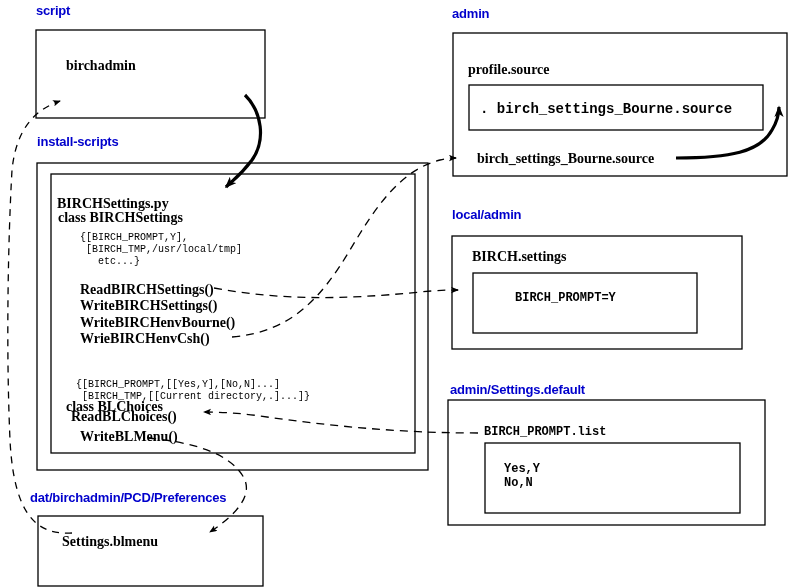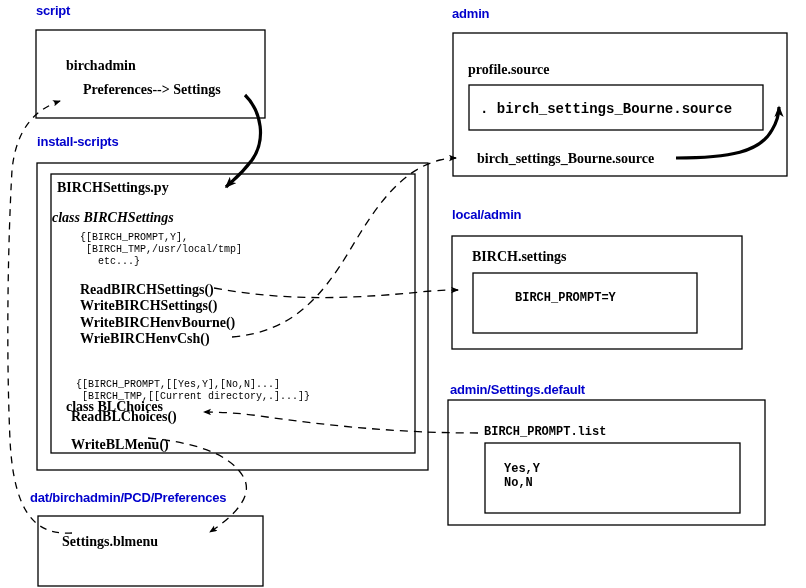--- a/index.html
+++ b/index.html
@@ -111,40 +111,39 @@
 
     
     <path d="M478,433 C400,433 330,426 260,416 C240,413 220,412 204,412" fill="none" stroke="#000" stroke-width="1.3" stroke-dasharray="8,6" marker-end="url(#ah)"></path>
 
     
     <path d="M148,438 C190,442 230,452 244,478 C252,494 240,512 210,532" fill="none" stroke="#000" stroke-width="1.3" stroke-dasharray="8,6" marker-end="url(#ah)"></path>
   </svg>
 
   <div class="dirlabel" style="left:36px;top:3px;">script</div>
   <div class="serif" style="left:66px;top:58px;">birchadmin</div>
-  <div class="serif" style="left:83px;top:82px;">Preferences--&gt; Settings</div>
 
   <div class="dirlabel" style="left:37px;top:134px;">install-scripts</div>
-  <div class="serif" style="left:57px;top:180px;">BIRCHSettings.py</div>
+  <div class="serif" style="left:57px;top:196px;">BIRCHSettings.py</div>
 
-  <div class="serif" style="left:52px;top:210px;font-style:italic;">class BIRCHSettings</div>
+  <div class="serif" style="left:58px;top:210px;">class BIRCHSettings</div>
   <div class="mono-sm" style="left:80px;top:232px;">{[BIRCH_PROMPT,Y],</div>
   <div class="mono-sm" style="left:80px;top:244px;"> [BIRCH_TMP,/usr/local/tmp]</div>
   <div class="mono-sm" style="left:80px;top:256px;">   etc...}</div>
 
   <div class="serif" style="left:80px;top:282px;">ReadBIRCHSettings()</div>
   <div class="serif" style="left:80px;top:298px;">WriteBIRCHSettings()</div>
   <div class="serif" style="left:80px;top:315px;">WriteBIRCHenvBourne()</div>
   <div class="serif" style="left:80px;top:331px;">WrieBIRCHenvCsh()</div>
 
   <div class="serif" style="left:66px;top:355px;margin-top:44px;">class BLChoices</div>
   <div class="mono-sm" style="left:76px;top:379px;text-align:right;">{[BIRCH_PROMPT,[[Yes,Y],[No,N]...]</div>
   <div class="mono-sm" style="left:76px;top:391px;"> [BIRCH_TMP,[[Current directory,.]...]}</div>
   <div class="serif" style="left:71px;top:409px;">ReadBLChoices()</div>
-  <div class="serif" style="left:71px;top:429px;margin-top:8px;">WriteBLMenu()</div>
+  <div class="serif" style="left:80px;top:429px;">WriteBLMenu()</div>
 
   <div class="dirlabel" style="left:452px;top:6px;">admin</div>
   <div class="serif" style="left:468px;top:62px;">profile.source</div>
   <div class="mono-lg" style="left:480px;top:101px;">. birch_settings_Bourne.source</div>
   <div class="serif" style="left:477px;top:151px;">birch_settings_Bourne.source</div>
 
   <div class="dirlabel" style="left:452px;top:207px;">local/admin</div>
   <div class="serif" style="left:472px;top:249px;">BIRCH.settings</div>
   <div class="mono" style="left:487px;top:291px;padding-left:28px;">BIRCH_PROMPT=Y</div>
 

